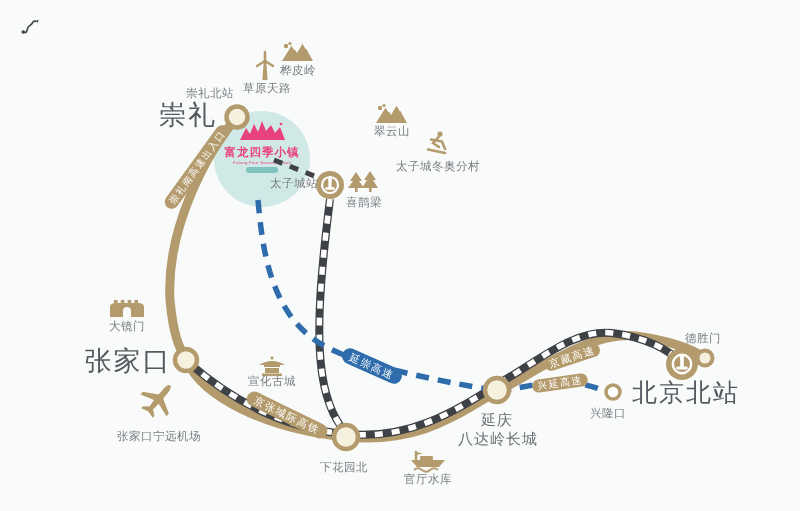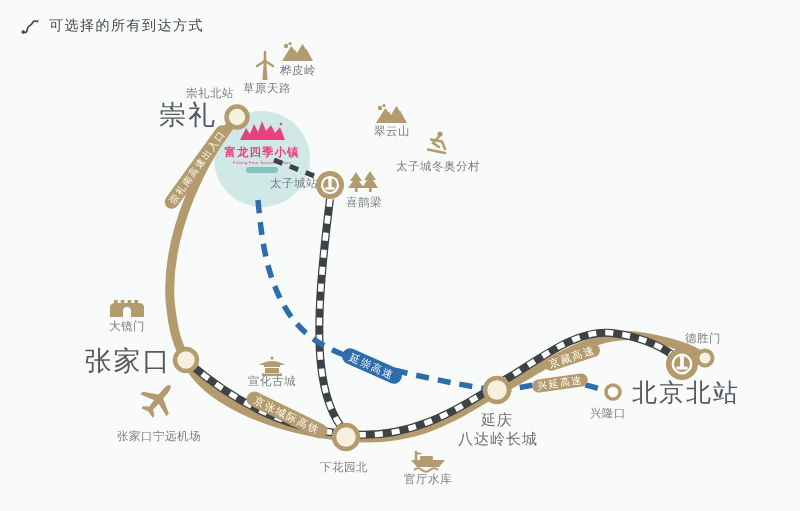--- a/index.html
+++ b/index.html
@@ -31,21 +31,20 @@
 <body>
 
 <div class="stage">
 
   <div class="hdr">
     <svg width="20" height="20" viewBox="0 0 20 20">
       <path d="M3.5 16 C8.5 18.5 6 11 9.5 9.8 C13.5 8.5 11.5 4.5 15.5 5.2" fill="none" stroke="#43474d" stroke-width="1.7" stroke-linecap="round"></path>
       <circle cx="3.2" cy="16" r="1.8" fill="#43474d"></circle>
       <path d="M15.5 5.2 l3.2 -1.6 l-1 3.2 z" fill="#43474d"></path>
     </svg>
-    <span class="hdr-title">可选择的所有到达方式</span>
   </div>
 
   <svg width="800" height="511" viewBox="0 0 800 511">
 
     <g>
       <circle cx="262" cy="159" r="48" fill="#cde8e6" opacity="0.95"></circle>
       <g>
         <path d="M240 140 L246 128 L250 134 L254 124 L258 132 L262 121 L266 131 L271 125 L275 133 L280 127 L285 140 Z" fill="#e8427e"></path>
         <circle cx="244" cy="126" r="1.3" fill="#e8427e"></circle>
         <circle cx="281" cy="124" r="1.3" fill="#e8427e"></circle>

